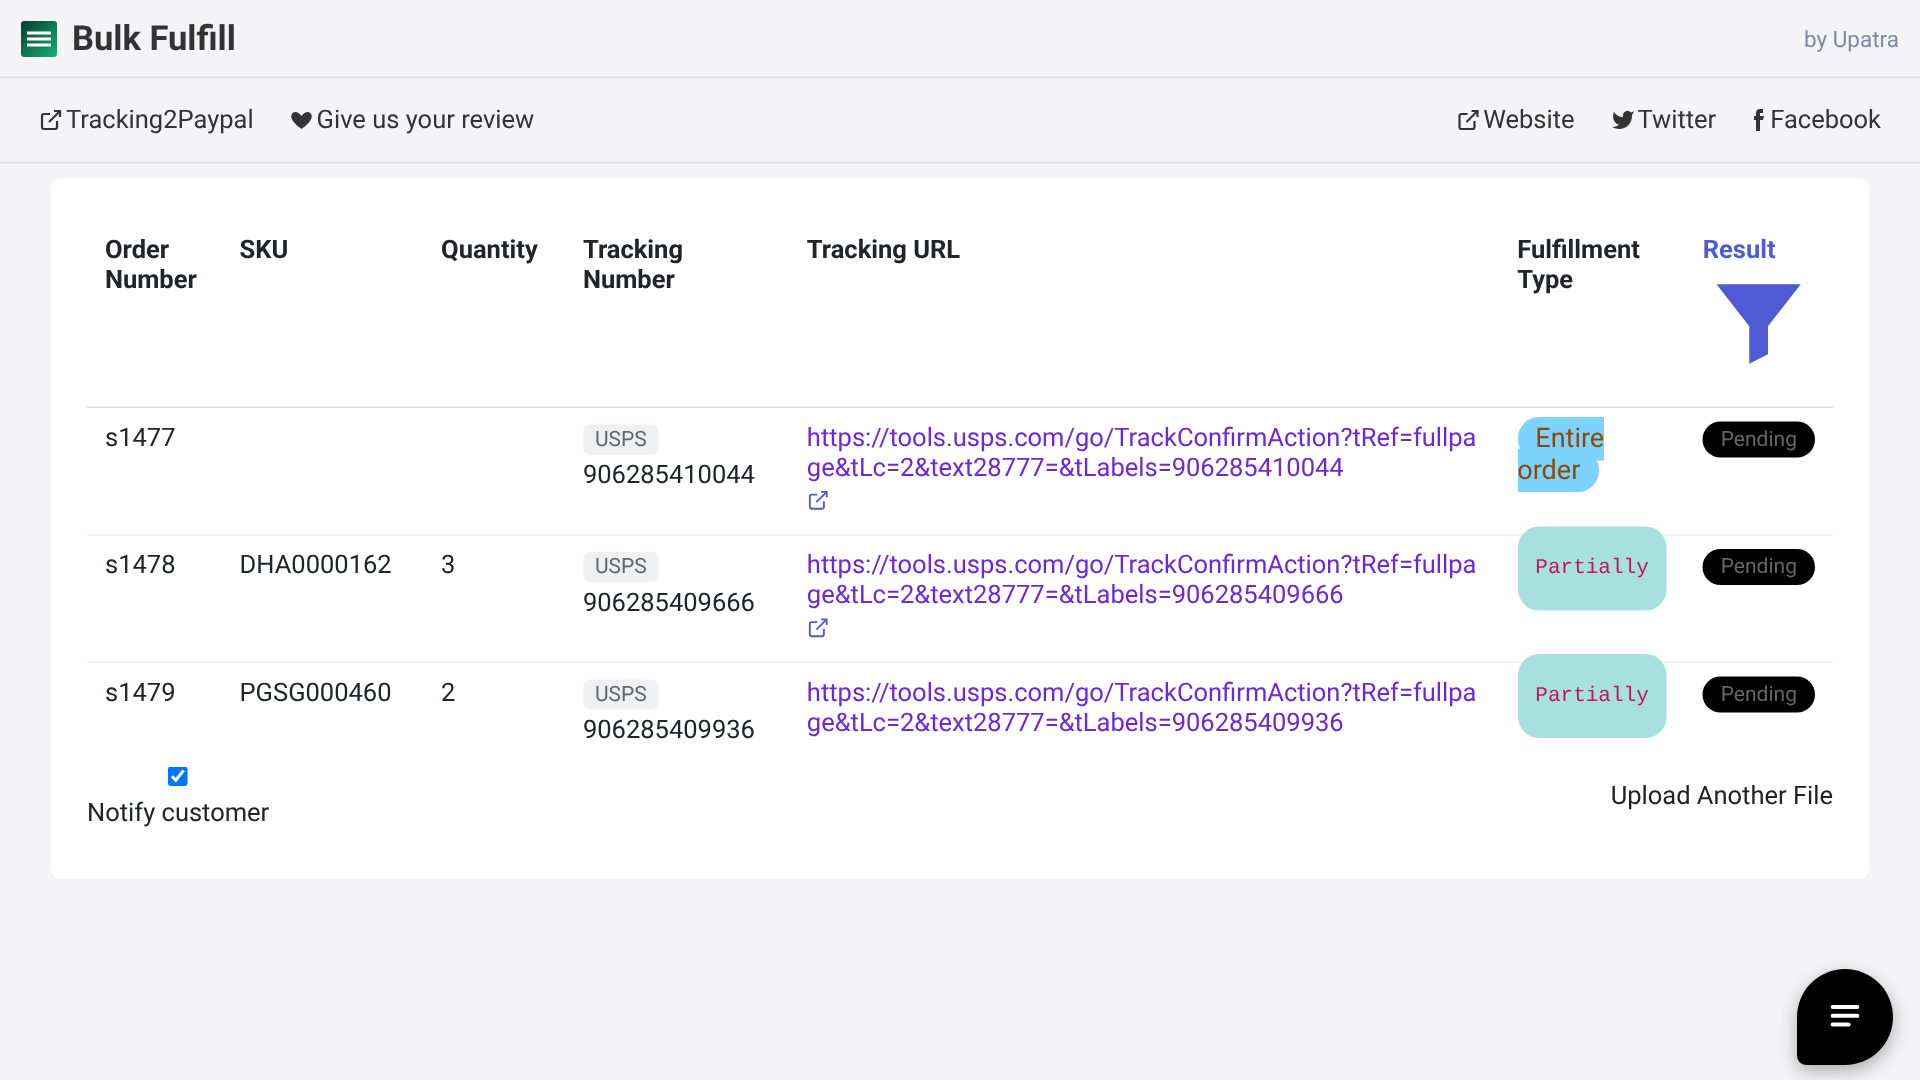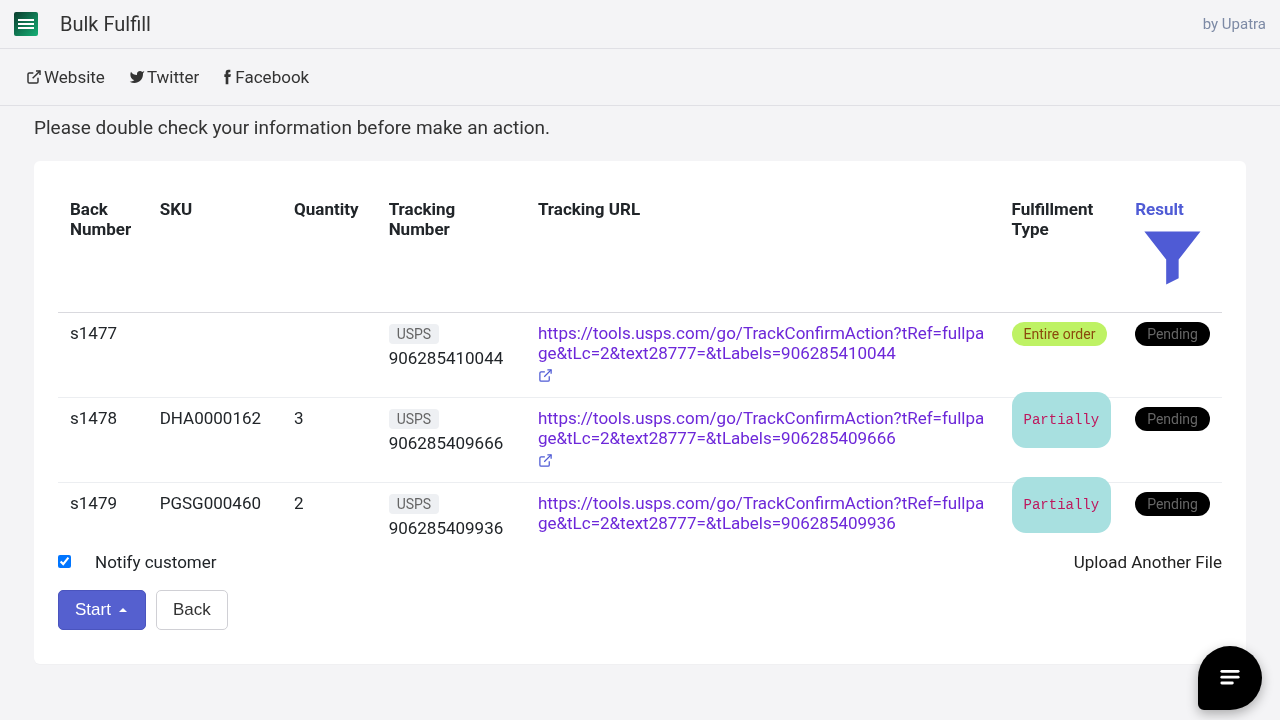--- a/index.html
+++ b/index.html
@@ -1,46 +1,46 @@
 <!DOCTYPE html>
 <html><head>
 <meta charset="utf-8">
 <style>
 * { margin: 0; padding: 0; box-sizing: border-box; }
 body { font-family: -apple-system, BlinkMacSystemFont, "Segoe UI", Roboto, sans-serif; background: #f4f4f6; color: #212529; width: 1280px; height: 720px; overflow: hidden; position: relative; }
 .top-header { display: flex; justify-content: space-between; align-items: center; padding: 12px 14px; background: #f4f4f6; border-bottom: 1px solid #e0e0e5; }
 .brand { display: flex; align-items: center; gap: 10px; }
 .brand-logo { width: 24px; height: 24px; background: linear-gradient(135deg, #0a3d2e, #15b076); border-radius: 2px; position: relative; overflow: hidden; }
 .brand-logo::before { content: ""; position: absolute; left: 4px; right: 4px; top: 7px; height: 2px; background: #fff; box-shadow: 0 4px 0 #fff, 0 8px 0 #fff; }
-.brand-title { font-size: 20px; font-weight: 400; color: #333; margin-left: 12px; }
+.brand-title { font-size: 23px; font-weight: 700; color: #333; }
 .by-upatra { color: #7d8aa5; font-size: 15px; }
 .nav-bar { display: flex; justify-content: space-between; align-items: center; padding: 18px 26px; background: #f4f4f6; border-bottom: 1px solid #e0e0e5; }
 .nav-left, .nav-right { display: flex; gap: 24px; align-items: center; }
 .nav-link { color: #333; text-decoration: none; display: flex; align-items: center; gap: 2px; font-size: 17px; }
 .icon { display: inline-flex; width: 16px; height: 16px; }
 .page-content { padding: 10px 34px; }
 .page-title { font-size: 34px; font-weight: 700; color: #2b2b2b; margin-bottom: 6px; }
 .page-subtitle { font-size: 19px; color: #333; margin-bottom: 22px; }
 .card { background: #fff; border-radius: 6px; padding: 28px 24px 34px 24px; box-shadow: 0 1px 1px rgba(0,0,0,0.02); }
 table { width: 100%; border-collapse: collapse; }
 th { text-align: left; font-weight: 700; font-size: 17px; padding: 10px 12px 14px 12px; border-bottom: 1px solid #d9d9de; vertical-align: top; }
 td { padding: 10px 12px; border-bottom: 1px solid #eceef1; vertical-align: top; font-size: 17px; }
 tr:last-child td { border-bottom: none; }
 .result-head { color: #4f5bd5; }
 .filter-icon { width: 12px; height: 12px; }
 .badge { display: inline-block; padding: 2px 8px; border-radius: 4px; font-size: 14px; color: #555; background: #eef0f3; }
 .badge-carrier { background: #eef0f3; color: #666; }
-.badge-entire { background: #bef264; color: #8a4a0c; border-radius: 14px; padding: 4px 12px; font-size: 14px; }
+.badge-entire { background: #7dd3fc; color: #8a4a0c; border-radius: 14px; padding: 4px 12px; font-size: 18px; }
 .badge-partial { background: #a8e0e0; color: #be185d; border-radius: 14px; padding: 20px 12px; font-size: 14px; font-family: Liberation Mono, monospace; }
 .badge-pending { background: #000000; color: #666; border-radius: 14px; padding: 4px 12px; font-size: 14px; }
 .tracking-no { margin-top: 4px; font-size: 17px; }
 .tracking-url { color: #6d28d9; text-decoration: none; word-break: break-all; font-size: 17px; display: inline; }
 .ext-link-icon { color: #4f5bd5; display: inline-block; margin-top: 4px; }
 .footer-row { display: flex; justify-content: space-between; align-items: center; margin-top: 4px; }
-.notify-wrap { display: flex; align-items: center; gap: 24px; font-size: 17px; }
+.notify-wrap { display: flex; align-items: center; gap: 8px; font-size: 17px; flex-direction: column; }
 .upload-link { color: #222; font-size: 17px; }
 .action-buttons { display: flex; gap: 10px; margin-top: 18px; }
 .btn { padding: 9px 16px; border-radius: 5px; font-size: 17px; cursor: pointer; display: inline-flex; align-items: center; gap: 6px; }
 .btn-primary { background: #5560cf; color: #fff; border: 1px solid #4a54be; }
 .btn-secondary { background: #fff; color: #333; border: 1px solid #d0d0d5; }
 .chat-widget { position: absolute; right: 18px; bottom: 10px; width: 64px; height: 64px; background: #000; border-radius: 32px 32px 32px 6px; display: flex; align-items: center; justify-content: center; box-shadow: 0 4px 12px rgba(0,0,0,0.3); }
 .chat-widget svg { width: 28px; height: 28px; }
 .col-order{width:90px}.col-sku{width:135px}.col-qty{width:95px}.col-trackno{width:150px}.col-url{width:500px}.col-ftype{width:110px}.col-result{width:80px}
 </style>
 </head>
@@ -48,20 +48,40 @@
 
 <div class="top-header">
   <div class="brand">
     <div class="brand-logo"></div>
     <div class="brand-title">Bulk Fulfill</div>
   </div>
   <div class="by-upatra">by Upatra</div>
 </div>
 
 <div class="nav-bar">
+  <div class="nav-left">
+    <a class="nav-link">
+      <span class="icon">
+        <svg viewBox="0 0 24 24" fill="none" stroke="currentColor" stroke-width="2.2">
+            <path d="M18 13v6a2 2 0 0 1-2 2H5a2 2 0 0 1-2-2V8a2 2 0 0 1 2-2h6"></path>
+            <polyline points="15 3 21 3 21 9"></polyline>
+            <line x1="10" y1="14" x2="21" y2="3"></line>
+          </svg>
+      </span>
+      <span>Tracking2Paypal</span>
+    </a>
+    <a class="nav-link">
+      <span class="icon">
+        <svg viewBox="0 0 24 24" fill="currentColor">
+            <path d="M12 21s-8-5.2-10-11c-1-3 1-6 4-6 2 0 4 1.5 6 4 2-2.5 4-4 6-4 3 0 5 3 4 6-2 5.8-10 11-10 11z"></path>
+          </svg>
+      </span>
+      <span>Give us your review</span>
+    </a>
+  </div>
   <div class="nav-right">
     <a class="nav-link">
       <span class="icon">
         <svg viewBox="0 0 24 24" fill="none" stroke="currentColor" stroke-width="2.2">
             <path d="M18 13v6a2 2 0 0 1-2 2H5a2 2 0 0 1-2-2V8a2 2 0 0 1 2-2h6"></path>
             <polyline points="15 3 21 3 21 9"></polyline>
             <line x1="10" y1="14" x2="21" y2="3"></line>
           </svg>
       </span>
       <span>Website</span>
@@ -79,27 +99,26 @@
         <svg viewBox="0 0 12 24" fill="currentColor">
             <path d="M8 8V6c0-.8.2-1 1-1h2V1H8C5 1 4 3 4 5v3H2v4h2v11h4V12h3l1-4H8z"></path>
           </svg>
       </span>
       <span>Facebook</span>
     </a>
   </div>
 </div>
 
 <div class="page-content">
-  <p class="page-subtitle">Please double check your information before make an action.</p>
 
   <div class="card">
     <table>
       <thead>
         <tr>
-          <th class="col-order">Back Number</th>
+          <th class="col-order">Order Number</th>
           <th class="col-sku">SKU</th>
           <th class="col-qty">Quantity</th>
           <th class="col-trackno">Tracking Number</th>
           <th class="col-url">Tracking URL</th>
           <th class="col-ftype">Fulfillment Type</th>
           <th class="col-result result-head">
             <span>Result</span><br>
             <span class="filter-icon">
               <svg viewBox="0 0 24 24" fill="#4f5bd5">
                   <path d="M3 4h18l-7 9v6l-4 2v-8L3 4z"></path>
@@ -148,31 +167,20 @@
     </table>
 
     <div class="footer-row">
       <label class="notify-wrap">
         <input type="checkbox" checked="" style="">
         <span>Notify customer</span>
       </label>
       <a class="upload-link">Upload Another File</a>
     </div>
 
-    <div class="action-buttons">
-      <button class="btn btn-primary">
-        <span>Start</span>
-        <span style="display:inline-flex;width:12px;height:12px">
-          <svg viewBox="0 0 24 24" fill="currentColor">
-              <path d="M4 16l8-8 8 8H4z"></path>
-            </svg>
-        </span>
-      </button>
-      <button class="btn btn-secondary">Back</button>
-    </div>
   </div>
 </div>
 
 <div class="chat-widget">
   <span>
     <svg viewBox="0 0 24 24" fill="none" stroke="#fff" stroke-width="2.4" stroke-linecap="round">
         <line x1="5" y1="8" x2="19" y2="8"></line>
         <line x1="5" y1="13" x2="19" y2="13"></line>
         <line x1="5" y1="18" x2="14" y2="18"></line>
       </svg>

